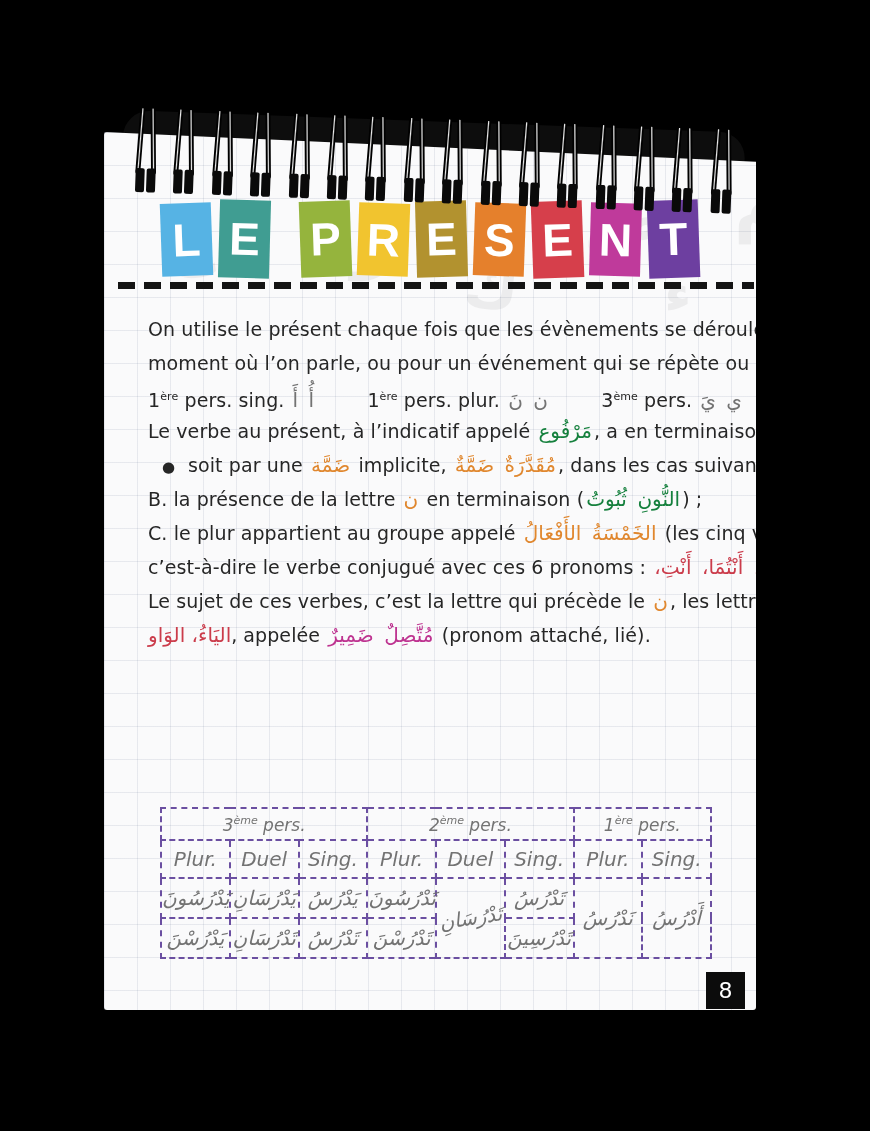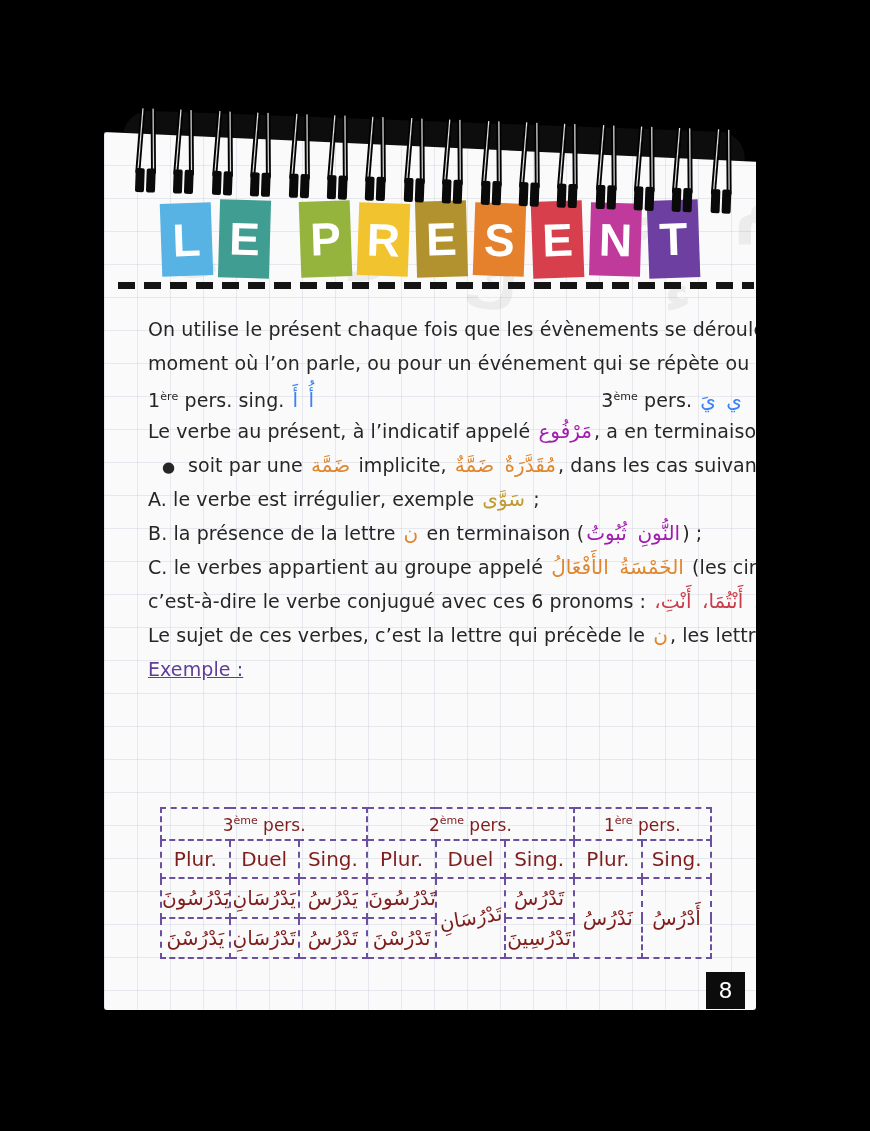--- a/index.html
+++ b/index.html
@@ -74,28 +74,28 @@
   .textbody{
     position:absolute;left:44px;top:180px;width:596px;z-index:4;
     color:#262626;font-size:19px;letter-spacing:.1px;
   }
   .tline{height:34px;line-height:34px;white-space:nowrap;}
   .tline.bul{padding-left:14px;}
   .tline .dot{display:inline-block;width:26px;font-size:15px;}
   sup{font-size:11px;}
   .ar{font-size:20px;}
   .artok{display:inline-block;direction:rtl;unicode-bidi:isolate;margin:0 2px;}
-  .c-blue{color:#3b82f6;} .c-teal{color:#a21caf;} .c-green{color:#7fa83c;}
+  .c-blue{color:#737373;} .c-teal{color:#15803d;} .c-green{color:#7fa83c;}
   .c-orange{color:#e0872e;} .c-gold{color:#c09a30;} .c-red{color:#cb3c4b;}
   .c-magenta{color:#be3390;}
   .prefline{display:flex;justify-content:space-between;width:596px;}
   .example{color:#5f3d99;text-decoration:underline;}
   
   .conj-wrap{position:absolute;left:56px;top:675px;z-index:4;}
-  table.conj{border-collapse:collapse;table-layout:fixed;width:552px;color:#7f1d1d;}
+  table.conj{border-collapse:collapse;table-layout:fixed;width:552px;color:#737373;font-style:italic;}
   table.conj td,table.conj th{
     border:2px dashed #6b4fa1;text-align:center;vertical-align:middle;
     font-weight:normal;padding:0;overflow:visible;
   }
   table.conj .ghead{height:30px;font-size:17px;}
   table.conj .shead{height:36px;font-size:20px;}
   table.conj .cell{height:38px;font-size:17.5px;}
   table.conj .tilt{transform:rotate(-9deg);display:inline-block;}
   
   .pagenum{
@@ -232,30 +232,30 @@
       <div class="block" style="background: rgb(109, 63, 160);">T</div>
     </div>
 
   <div class="dashrule"></div>
 
   <div class="textbody" id="textbody">
       <div class="tline"><span class="">On utilise le présent chaque fois que les évènements se déroulent au</span></div>
       <div class="tline"><span class="">moment où l’on parle, ou pour un événement qui se répète ou de durée</span></div>
       <div class="tline prefline">
         <span>1<sup>ère</sup> pers. sing. <span class="ar c-blue"><span class="artok">أَ</span> <span class="artok">أُ</span></span></span>
+        <span>1<sup>ère</sup> pers. plur. <span class="ar c-blue"><span class="artok">نَ</span> <span class="artok">ن</span></span></span>
         <span>3<sup>ème</sup> pers. <span class="ar c-blue"><span class="artok">يَ</span> <span class="artok">ي</span></span></span>
       </div>
       <div class="tline"><span class="">Le verbe au présent, à l’indicatif appelé </span><span class="ar c-teal"><span class="artok">مَرْفُوع</span></span><span class="">, a en terminaison :</span></div>
       <div class="tline bul"><span class="dot">●</span><span class="">soit par une </span><span class="ar c-orange"><span class="artok">ضَمَّة</span></span><span class=""> implicite, </span><span class="ar c-orange"><span class="artok">ضَمَّةٌ</span> <span class="artok">مُقَدَّرَةٌ</span></span><span class="">, dans les cas suivants :</span></div>
-      <div class="tline"><span class="">A. le verbe est irrégulier, exemple </span><span class="ar c-gold"><span class="artok">سَوَّى</span></span><span class=""> ;</span></div>
       <div class="tline"><span class="">B. la présence de la lettre </span><span class="ar c-orange"><span class="artok">ن</span></span><span class=""> en terminaison (</span><span class="ar c-teal"><span class="artok">ثُبُوتُ</span> <span class="artok">النُّونِ</span></span><span class="">) ;</span></div>
-      <div class="tline"><span class="">C. le verbes appartient au groupe appelé </span><span class="ar c-orange"><span class="artok">الأَفْعَالُ</span> <span class="artok">الخَمْسَةُ</span></span><span class=""> (les cinq verbes),</span></div>
+      <div class="tline"><span class="">C. le plur appartient au groupe appelé </span><span class="ar c-orange"><span class="artok">الأَفْعَالُ</span> <span class="artok">الخَمْسَةُ</span></span><span class=""> (les cinq verbes),</span></div>
       <div class="tline"><span class="">c’est-à-dire le verbe conjugué avec ces 6 pronoms : </span><span class="ar c-red"><span class="artok">أَنْتِ،</span> <span class="artok">أَنْتُمَا،</span> <span class="artok">هُمَا،</span> <span class="artok">أَنْتُم،</span> <span class="artok">هُمْ</span></span></div>
       <div class="tline"><span class="">Le sujet de ces verbes, c’est la lettre qui précède le </span><span class="ar c-orange"><span class="artok">ن</span></span><span class="">, les lettres </span><span class="ar c-red"><span class="artok">الأَلِفُ،</span></span></div>
-      <div class="tline"><span class="example">Exemple :</span></div>
+      <div class="tline"><span class="ar c-red" dir="rtl">اليَاءُ، الوَاو</span><span class="">, appelée </span><span class="ar c-magenta"><span class="artok">ضَمِيرٌ</span> <span class="artok">مُتَّصِلٌ</span></span><span class=""> (pronom attaché, lié).</span></div>
     </div>
 
   <div class="conj-wrap">
     <table class="conj" id="conjtable">
         <tbody>
           <tr>
             <th class="ghead" colspan="3">3<sup>ème</sup> pers.</th>
             <th class="ghead" colspan="3">2<sup>ème</sup> pers.</th>
             <th class="ghead" colspan="2">1<sup>ère</sup> pers.</th>
           </tr>

